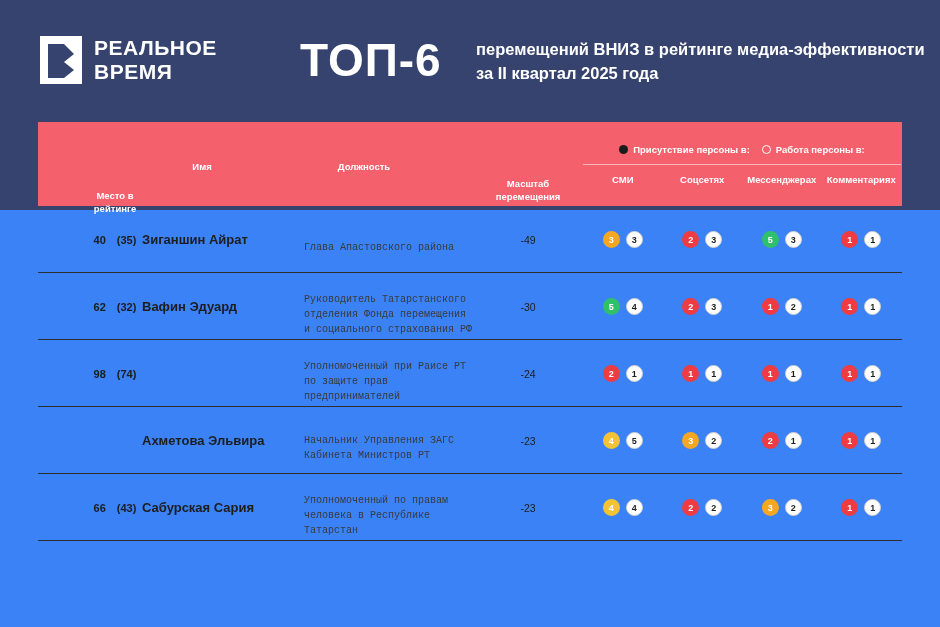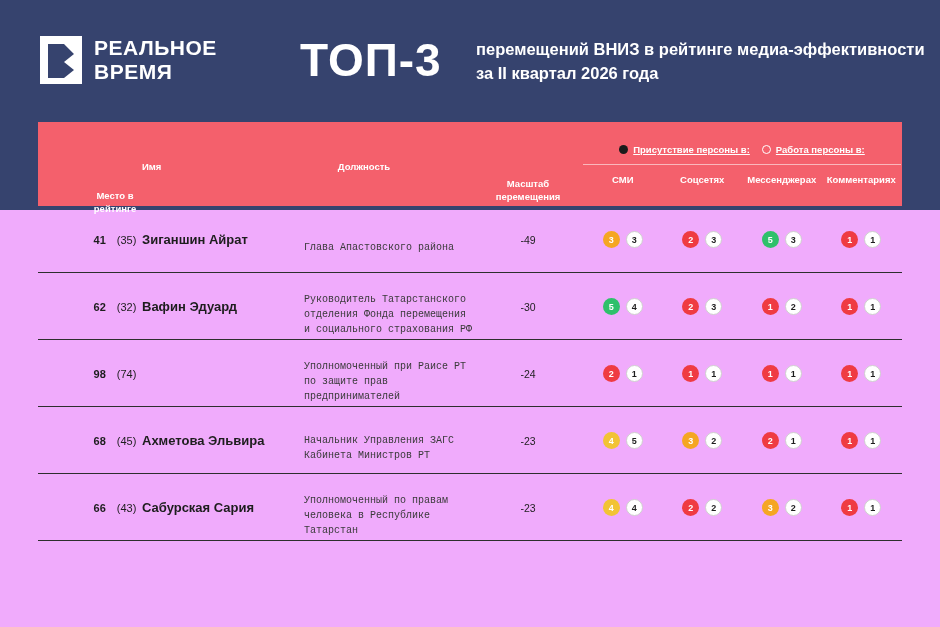--- a/index.html
+++ b/index.html
@@ -2,21 +2,21 @@
 <html><head>
 <meta charset="utf-8">
 <style>
   * { box-sizing: border-box; margin: 0; padding: 0; }
   html, body {
     width: 940px; height: 627px;
     font-family: "Liberation Sans", sans-serif;
     background: #ffffff;
     overflow: hidden;
   }
-  .page { position: relative; width: 940px; height: 627px; background: #f0abfc; }
+  .page { position: relative; width: 940px; height: 627px; background: #3b82f6; }
 
   
   .header {
     position: absolute; left: 0; top: 0; width: 940px; height: 210px;
     background: #36436e;
   }
   .logo-wrap {
     position: absolute; left: 40px; top: 36px;
     display: flex; align-items: center; gap: 12px;
   }
@@ -45,28 +45,28 @@
     position: absolute; left: 38px; top: 122px; width: 864px;
   }
   .thead {
     position: relative; background: #f4606c; height: 84px; width: 864px;
   }
   .th {
     position: absolute; color: #ffffff; font-size: 9.5px; font-weight: bold;
     text-align: center; line-height: 1.35;
   }
   .th-place  { left: 40px;  top: 32px; width: 74px; margin-top: 36px; }
-  .th-name   { left: 104px; top: 39px; width: 120px; text-align: left; }
+  .th-name   { left: 104px; top: 39px; width: 120px; text-align: center; }
   .th-post   { left: 266px; top: 39px; width: 120px; text-align: center; }
   .th-scale  { left: 440px; top: 32px; width: 100px; margin-top: 24px; }
 
   .legend {
     position: absolute; left: 545px; top: 22px; width: 318px;
     display: flex; align-items: center; justify-content: center; gap: 12px;
-    color: #ffffff; font-size: 9.5px; font-weight: bold; text-decoration: underline;
+    color: #ffffff; font-size: 9.5px; font-weight: bold;
   }
   .legend .li { display: flex; align-items: center; gap: 5px; }
   .dot-filled { width: 9px; height: 9px; border-radius: 50%; background: #1b1b1b; display: inline-block; }
   .dot-hollow { width: 9px; height: 9px; border-radius: 50%; border: 1.6px solid #ffffff; display: inline-block; }
 
   .legend-rule {
     position: absolute; left: 545px; top: 42px; width: 318px; height: 1px;
     background: rgba(255,255,255,0.55);
   }
 
@@ -84,21 +84,21 @@
     border-bottom: 1px solid #2e2e2e;
   }
   .row:first-of-type { border-top: none; }
 
   .c-place {
     position: absolute; left: 40px; top: 0; width: 74px; height: 67px;
     display: flex; align-items: center; justify-content: center;
     font-size: 11px; color: #1d1d1d;
   }
   .c-place b { font-weight: bold; }
-  .c-place span.prev { font-weight: normal; margin-left: 11px; }
+  .c-place span.prev { font-weight: bold; margin-left: 11px; }
 
   .c-name {
     position: absolute; left: 104px; top: 0; width: 160px; height: 67px;
     display: flex; align-items: center;
     font-size: 13px; font-weight: bold; color: #1d1d1d;
   }
   .c-post {
     position: absolute; left: 266px; top: 0; width: 170px; height: 82px;
     display: flex; align-items: center;
     font-size: 10px; color: #3a3a3a; line-height: 1.5; font-family: Liberation Mono, monospace;
@@ -143,25 +143,25 @@
           <path d="M8 8 L24 8 L34 18 L24 26 L34 34 L24 42 L8 42 Z" fill="#36436e"></path>
           <rect x="8" y="8" width="7" height="34" fill="#36436e"></rect>
         </svg>
       </div>
       <div class="logo-text">
         <span class="l1">РЕАЛЬНОЕ</span>
         <span class="l2">ВРЕМЯ</span>
       </div>
     </div>
 
-    <div class="top5">ТОП-3</div>
+    <div class="top5">ТОП-6</div>
 
     <div class="head-sub">
       <div>перемещений ВНИЗ в рейтинге медиа-эффективности</div>
-      <div>за II квартал 2026 года</div>
+      <div>за II квартал 2025 года</div>
     </div>
   </div>
 
   <div class="table">
 
     <div class="thead">
       <div class="th th-place">
         <div>Место в</div>
         <div>рейтинге</div>
       </div>
@@ -188,21 +188,21 @@
         <div class="subcol">СМИ</div>
         <div class="subcol">Соцсетях</div>
         <div class="subcol">Мессенджерах</div>
         <div class="subcol">Комментариях</div>
       </div>
     </div>
 
     <div id="rows">
         <div class="row">
           <div class="c-place">
-            <b>41</b>
+            <b>40</b>
             <span class="prev">(35)</span>
           </div>
           <div class="c-name">Зиганшин Айрат</div>
           <div class="c-post">Глава Апастовского района</div>
           <div class="c-scale">-49</div>
           <div class="c-metrics">
             <div class="metric">
               <span class="badge orange">3</span>
               <span class="badge hollow">3</span>
             </div>
@@ -267,24 +267,20 @@
               <span class="badge red">1</span>
               <span class="badge hollow">1</span>
             </div>
             <div class="metric">
               <span class="badge red">1</span>
               <span class="badge hollow">1</span>
             </div>
           </div>
         </div>
         <div class="row">
-          <div class="c-place">
-            <b>68</b>
-            <span class="prev">(45)</span>
-          </div>
           <div class="c-name">Ахметова Эльвира</div>
           <div class="c-post">Начальник Управления ЗАГС Кабинета Министров РТ</div>
           <div class="c-scale">-23</div>
           <div class="c-metrics">
             <div class="metric">
               <span class="badge yellow">4</span>
               <span class="badge hollow">5</span>
             </div>
             <div class="metric">
               <span class="badge orange">3</span>

